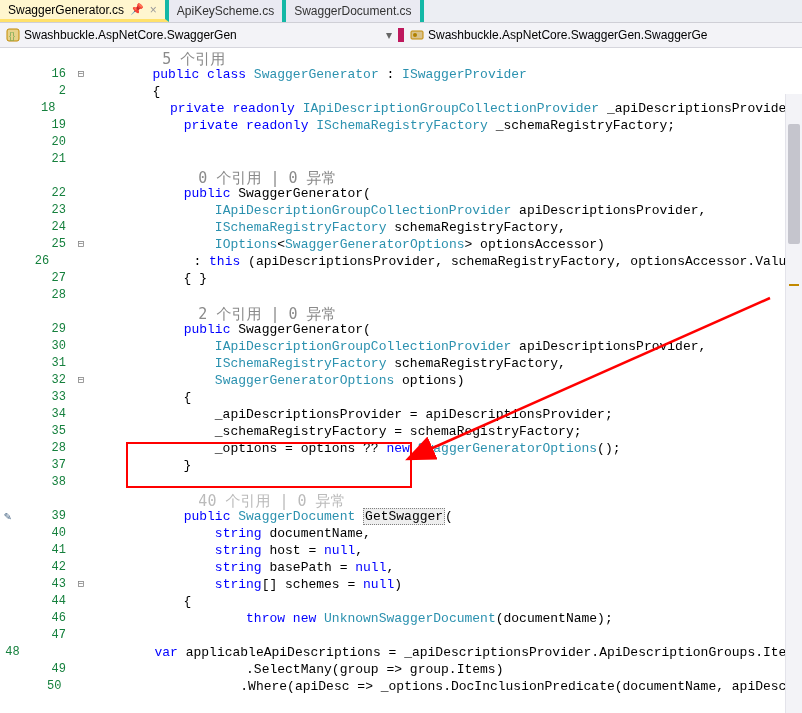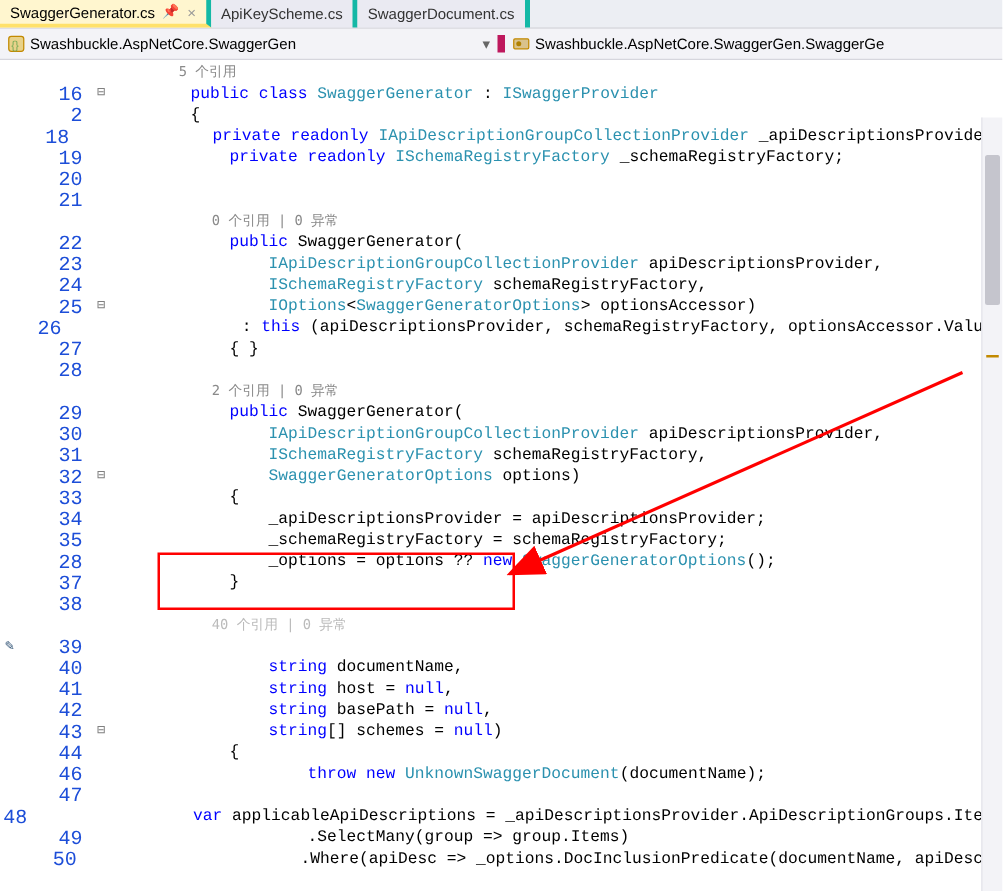--- a/index.html
+++ b/index.html
@@ -60,28 +60,28 @@
     display: inline-flex; align-items: center; justify-content: center;
   }
   .editor {
     position: relative;
     display: flex;
     height: calc(100% - 46px);
     background: #fff;
   }
   .line { display: flex; height: 17px; }
   .line .g-icon { width: 24px; }
-  .line .g-num { width: 42px; color: #1d4ed8; text-align: right; padding-right: 6px; font-size: 16px; }
+  .line .g-num { width: 42px; color: #15803d; text-align: right; padding-right: 6px; font-size: 12px; }
   .line .g-fold { width: 18px; color: #808080; font-size: 11px; text-align: center; }
   .line .g-code { flex: 1; white-space: pre; }
   .kw { color: #0000ff; }
   .type { color: #2b91af; }
   .codelens {
     color: #8a8a8a;
-    font-size: 11px;
+    font-size: 15px;
     font-family: Consolas, monospace;
   }
   .hl-box {
     position: absolute;
     border: 2px solid #ff0000;
     pointer-events: none;
   }
   svg.arrow {
     position: absolute;
     pointer-events: none;
@@ -320,20 +320,21 @@
           <div class="g-num"></div>
           <div class="g-fold"></div>
           <div class="g-code codelens" style="color:#bbb;">            40 个引用 | 0 异常</div>
         </div>
         <div class="line">
           <div class="g-icon">
             <span class="marker-icon">✎</span>
           </div>
           <div class="g-num">39</div>
           <div class="g-fold"></div>
+          <div class="g-code">            <span class="kw">public</span> <span class="type">SwaggerDocument</span> <span class="method-box">GetSwagger</span>(</div>
         </div>
         <div class="line">
           <div class="g-icon"></div>
           <div class="g-num">40</div>
           <div class="g-fold"></div>
           <div class="g-code">                <span class="kw">string</span> documentName,</div>
         </div>
         <div class="line">
           <div class="g-icon"></div>
           <div class="g-num">41</div>

